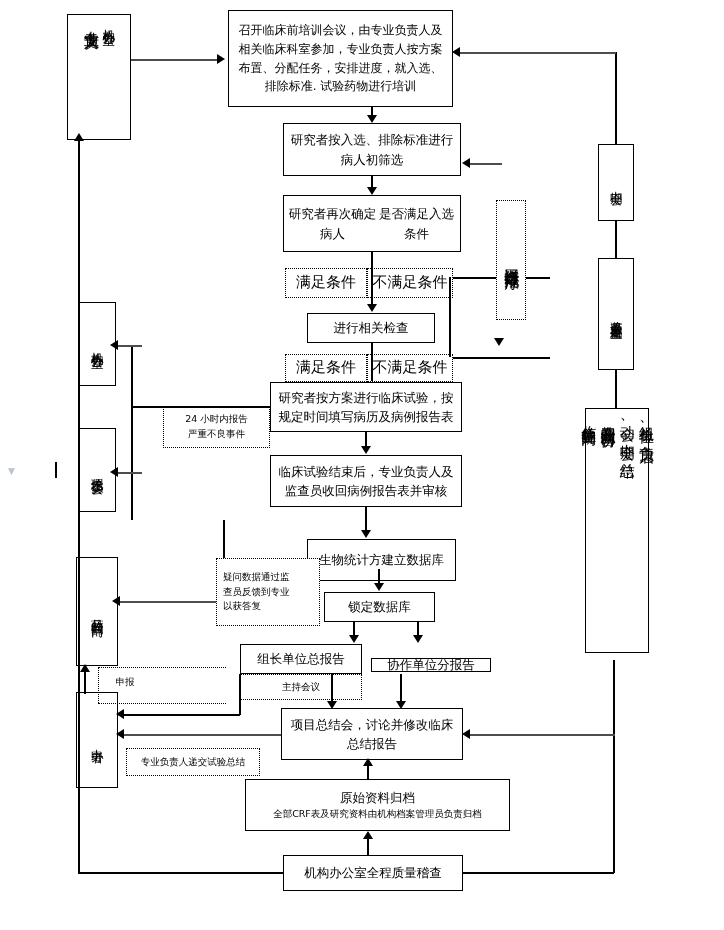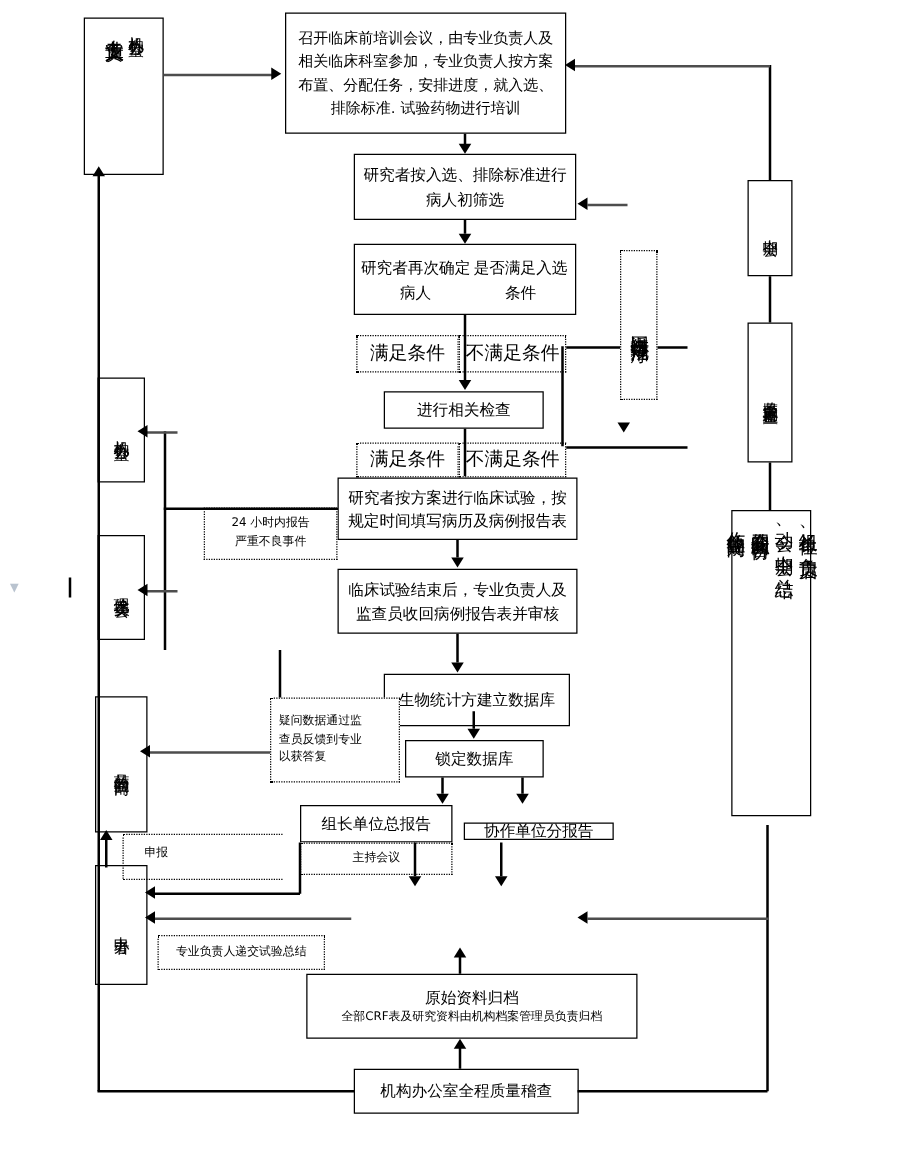--- a/index.html
+++ b/index.html
@@ -188,20 +188,24 @@
   <div class="ar ar-d" style="left:413px;top:635px;"></div>
 
   <div class="box dotted" style="left:240px;top:674px;width:122px;height:26px;">
     <span class="tiny">主持会议</span>
   </div>
   <div class="ln lnv" style="left:331px;top:674px;height:27px;"></div>
   <div class="ar ar-d" style="left:327px;top:701px;"></div>
   <div class="ln lnv" style="left:400px;top:674px;height:27px;"></div>
   <div class="ar ar-d" style="left:396px;top:701px;"></div>
 
+  <div class="box" style="left:281px;top:708px;width:182px;height:52px;flex-direction:column;">
+    <span>项目总结会，讨论并修改临床</span>
+    <span>总结报告</span>
+  </div>
 
   <div class="ln lnh lng" style="left:124px;top:734px;width:157px;"></div>
   <div class="ar ar-l" style="left:116px;top:729px;"></div>
 
   <div class="ln lnh" style="left:124px;top:714px;width:116px;"></div>
   <div class="ln lnv" style="left:239px;top:674px;height:41px;"></div>
   <div class="ar ar-l" style="left:116px;top:709px;"></div>
 
   <div class="box dotted" style="left:126px;top:748px;width:134px;height:28px;">
     <span class="tiny">专业负责人递交试验总结</span>

